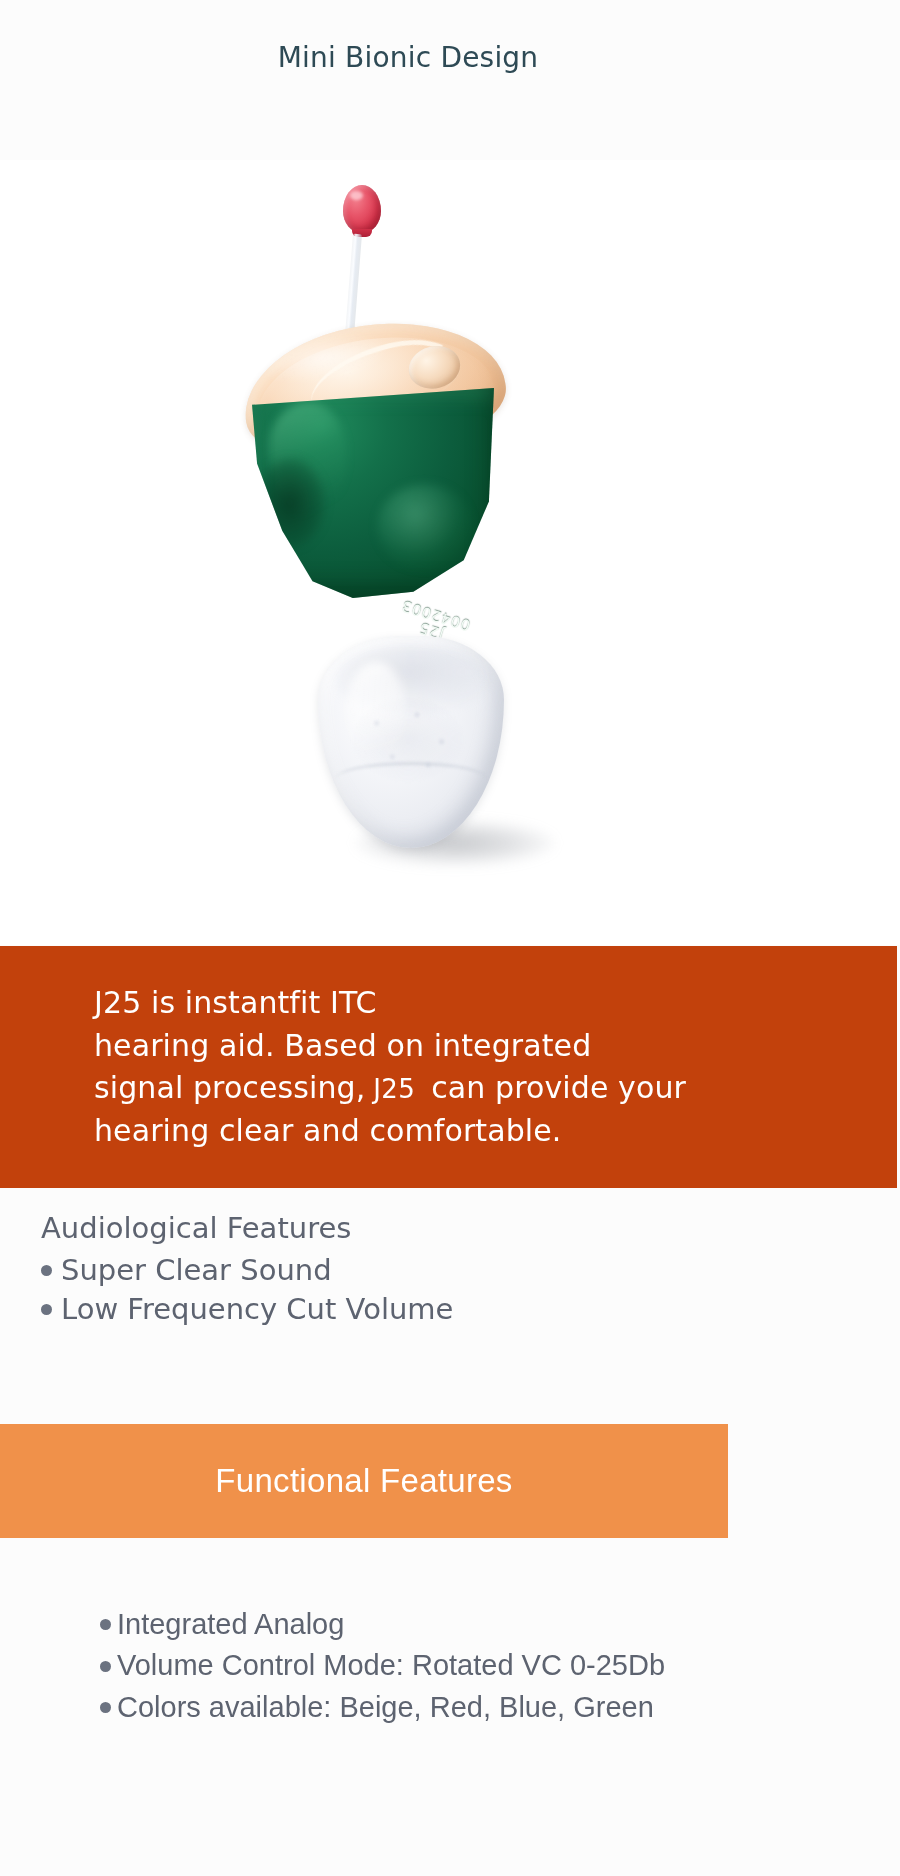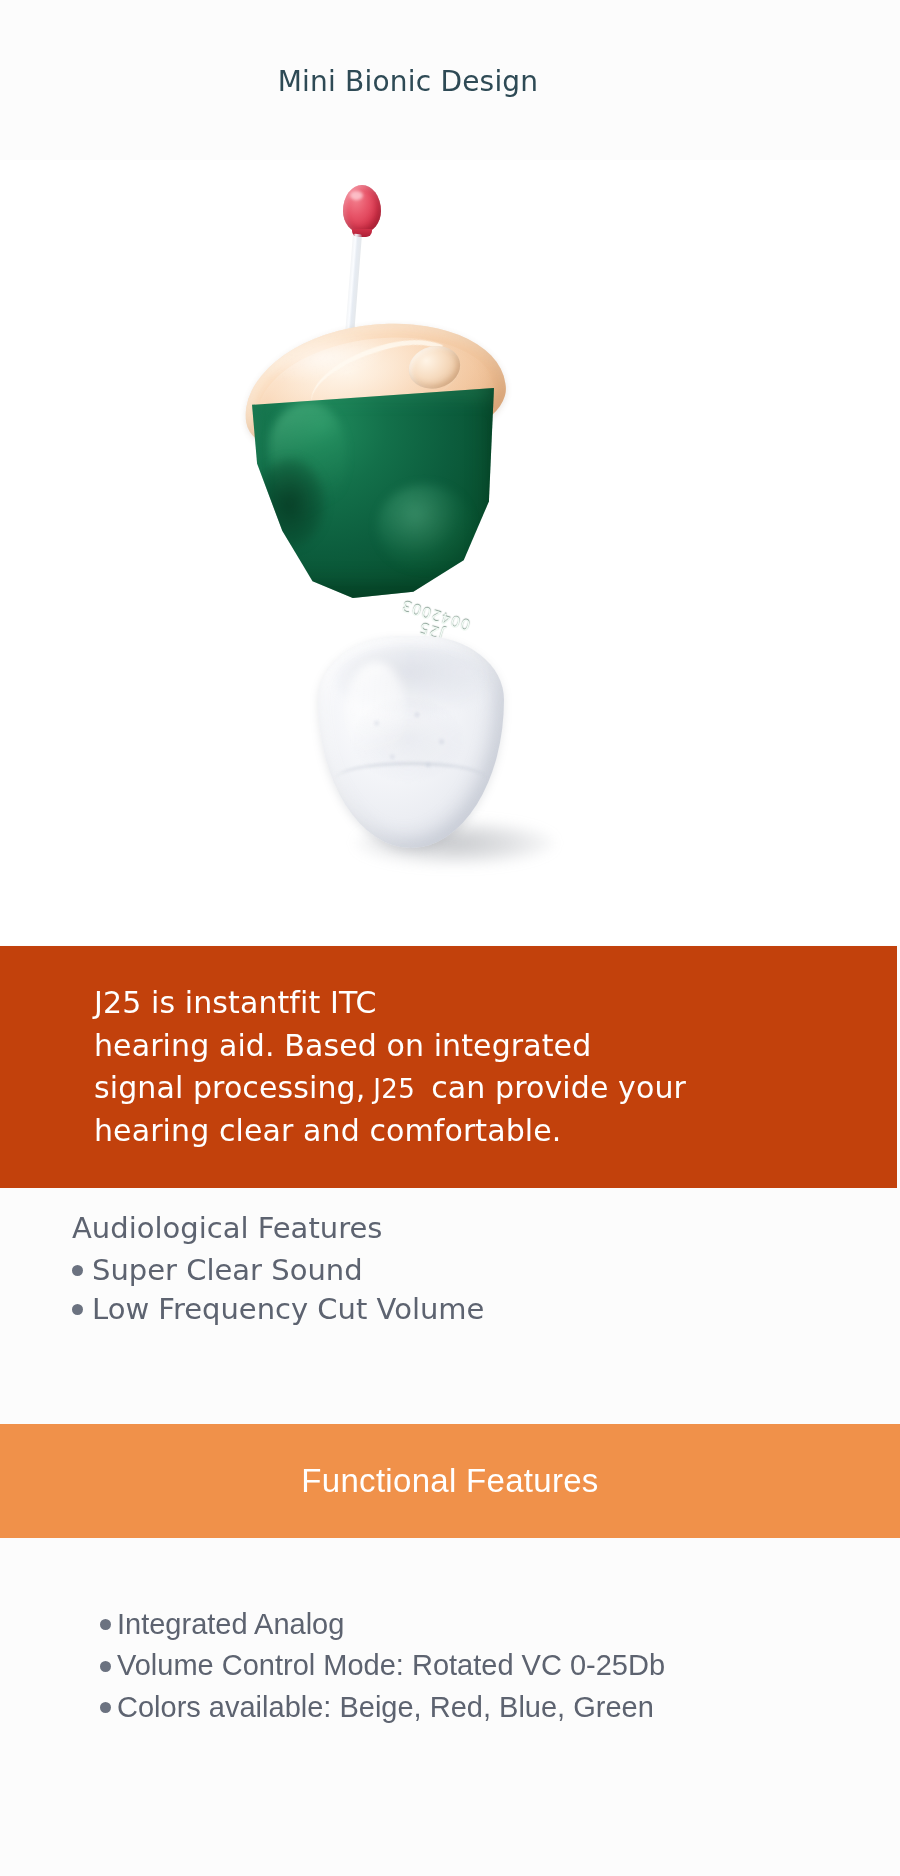--- a/index.html
+++ b/index.html
@@ -15,21 +15,21 @@
     font-family: "DejaVu Sans", "Liberation Sans", sans-serif;
     background: #fcfcfc;
   }
 
   
   .header-block {
     position: absolute;
     top: 0;
     left: 0;
     width: 816px;
-    padding-top: 64px;
+    padding-top: 40px;
     text-align: center;
   }
   .subtitle {
     font-size: 28px;
     color: #2e4a55;
     letter-spacing: 0.2px;
     line-height: 1.25;
     font-weight: 400;
   }
   .title {
@@ -350,21 +350,21 @@
     padding: 0 16px 0 8px;
     letter-spacing: 0.4px;
   }
 
   
   .audio-section {
     position: absolute;
     left: 0;
     top: 1188px;
     width: 900px;
-    padding: 22px 0 0 72px;
+    padding: 22px 0 0 41px;
     box-sizing: border-box;
   }
   .audio-heading {
     font-size: 29px;
     color: #5d6370;
     line-height: 1.28;
     font-weight: 400;
   }
   .audio-list {
     list-style: none;
@@ -386,21 +386,21 @@
     background: #6b7280;
     margin-right: 9px;
     flex: none;
   }
 
   
   .orange-banner {
     position: absolute;
     left: 0;
     top: 1424px;
-    width: 900px;
+    width: 728px;
     height: 114px;
     background: #f0914a;
     display: flex;
     align-items: center;
     justify-content: center;
   }
   .orange-banner-text {
     color: #ffffff;
     font-size: 33px;
     font-family: "Liberation Sans", sans-serif;

